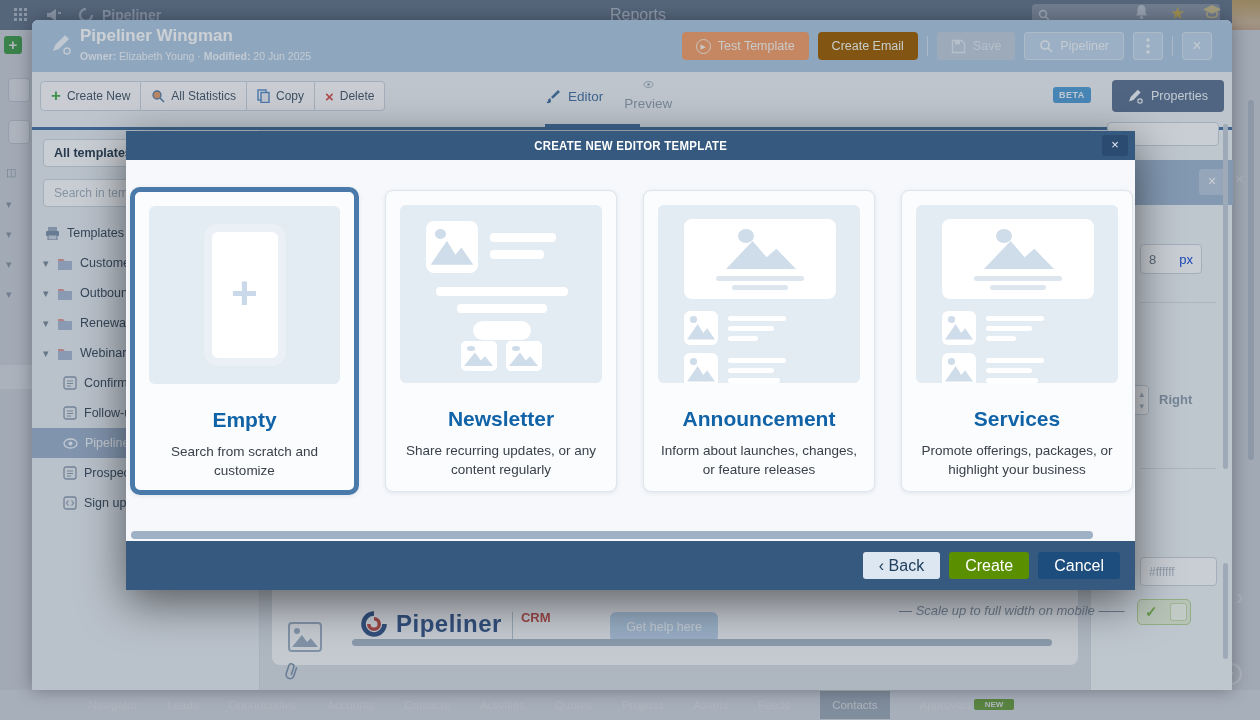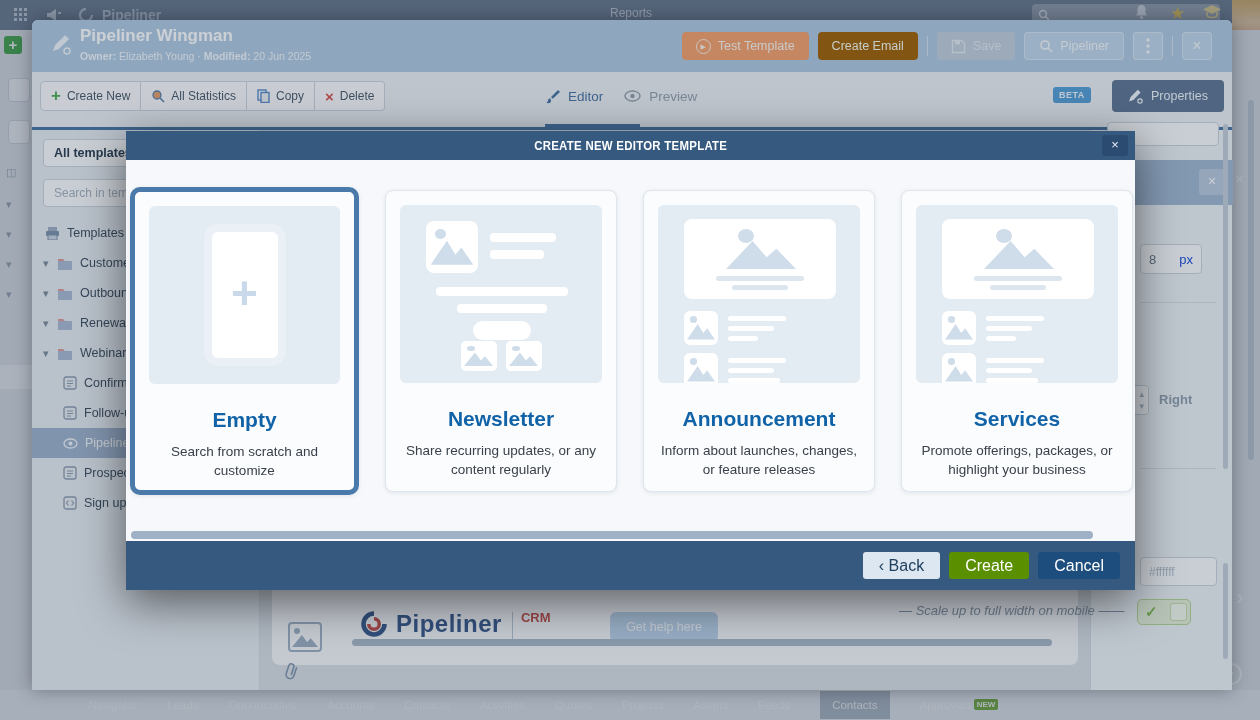--- a/index.html
+++ b/index.html
@@ -5,33 +5,33 @@
   html,body{margin:0;padding:0;background:#222;}
   #screen{position:relative;width:1260px;height:720px;overflow:hidden;
     font-family:"Liberation Sans",sans-serif;background:#e8ebef;}
   #screen *{box-sizing:border-box;}
   .abs{position:absolute;}
 
   
   .topbar{left:0;top:0;width:1260px;height:30px;background:#758498;z-index:1;display:flex;align-items:center;}
   .tb-ico{color:#c6cfdb;margin-left:14px;display:inline-flex;align-items:center;}
   .tb-brand{color:#b9c4d3;font-size:14px;font-weight:bold;margin-left:8px;}
-  .tb-reports{position:absolute;left:610px;top:6px;color:#cdd5e0;font-size:12px;}
+  .tb-reports{position:absolute;left:610px;top:6px;color:#cdd5e0;font-size:16px;}
   .tb-search{position:absolute;left:1032px;top:4px;width:188px;height:21px;background:rgba(255,255,255,.3);
     border-radius:4px;display:flex;align-items:center;padding-left:6px;}
   .tb-star{position:absolute;left:1170px;top:3px;color:#e5c55c;font-size:17px;}
   .tb-bell{position:absolute;left:1134px;top:4px;}
   .tb-cap{position:absolute;left:1202px;top:4px;}
   .avatar{position:absolute;left:1232px;top:0;width:28px;height:64px;z-index:1;
     background:linear-gradient(180deg,#d9b46e 0%,#e8cda9 35%,#d9ab84 60%,#88a0c0 100%);}
   .bottombar{left:0;top:690px;width:1260px;height:30px;background:#f0f4f9;z-index:1;display:flex;align-items:center;
     padding-left:88px;gap:30px;font-size:11.5px;color:rgba(255,255,255,.92);}
   .bn-item{white-space:nowrap;}
   .bn-item.active{background:#b6c0cc;padding:8px 12px;}
-  .bn-badge{background:#7cb342;color:#fff;font-size:8px;font-weight:bold;border-radius:2px;padding:1px 3px;margin-left:3px;vertical-align:2px;}
+  .bn-badge{background:#7cb342;color:#fff;font-size:8px;font-weight:bold;border-radius:2px;padding:1px 11px;margin-left:3px;vertical-align:2px;}
   .leftstrip{left:0;top:30px;width:32px;height:660px;background:#e9edf2;z-index:1;}
   .ls-plus{position:absolute;left:4px;top:6px;width:18px;height:18px;background:#4caf50;border-radius:3px;color:#fff;
     font-size:15px;line-height:17px;text-align:center;font-weight:bold;}
   .ls-box{position:absolute;left:8px;width:22px;height:24px;background:#fbfcfe;border:1px solid #d5dce4;border-radius:4px;}
   .ls-row{position:absolute;left:6px;color:#9eabb9;font-size:11px;}
   .ls-hl{position:absolute;left:0;top:335px;width:32px;height:24px;background:#f6f8fb;}
   .rightstrip{left:1232px;top:30px;width:28px;height:660px;background:#e6eaef;z-index:1;}
   .rs-thumb{position:absolute;left:16px;top:70px;width:6px;height:360px;background:#cbd3dd;border-radius:3px;}
   .rs-x{position:absolute;left:3px;top:140px;color:#fbfcfe;font-size:15px;}
   .rs-arrow{position:absolute;left:4px;top:555px;color:#fbfdff;font-size:22px;}
@@ -66,21 +66,21 @@
   .tbtn{height:30px;background:#fbfcfd;border:1px solid #ccd5de;font-size:12px;color:#4a5a6b;
     display:flex;align-items:center;gap:6px;padding:0 10px;}
   .tbtn:first-child{border-radius:4px 0 0 4px;}
   .tbtn:last-child{border-radius:0 4px 4px 0;}
   .tbtn+.tbtn{border-left:none;}
   .tb-plus{color:#4caf50;font-weight:bold;font-size:17px;}
   .tb-x{color:#d9534f;font-weight:bold;font-size:15px;}
   .wm-tabs{position:absolute;left:513px;top:9px;display:flex;gap:21px;height:46px;}
   .wtab{display:flex;gap:8px;align-items:center;font-size:13.5px;height:30px;}
   .wtab.active{color:#4a76a4;}
-  .wtab.idle{color:#95a1ae;}
+  .wtab.idle{color:#95a1ae;flex-direction:column;}
   .wtab.active::after{content:"";position:absolute;left:0;top:43px;width:95px;height:3px;background:#4a76a4;}
   .beta{position:absolute;left:1021px;top:15px;background:#56a0d8;color:#eef6fd;font-size:9px;font-weight:bold;
     border-radius:3px;padding:3px 6px;letter-spacing:.5px;}
   .props-btn{position:absolute;left:1080px;top:8px;width:112px;height:32px;background:#5f7795;border-radius:4px;
     color:#f2f6fa;font-size:12.5px;display:flex;align-items:center;justify-content:center;gap:8px;}
   .wm-topline{position:absolute;left:0;top:107px;width:1200px;height:3px;background:#4a76a4;}
 
   .wm-sidebar{position:absolute;left:0;top:110px;width:228px;height:560px;background:#e7ecf1;border-right:1px solid #d3dae2;}
   .sb-drop{position:absolute;left:11px;top:9px;width:206px;height:28px;background:#fcfdfe;border:1px solid #ccd5de;
     border-radius:4px;font-size:12.5px;font-weight:bold;color:#2e4052;line-height:26px;padding-left:10px;}

